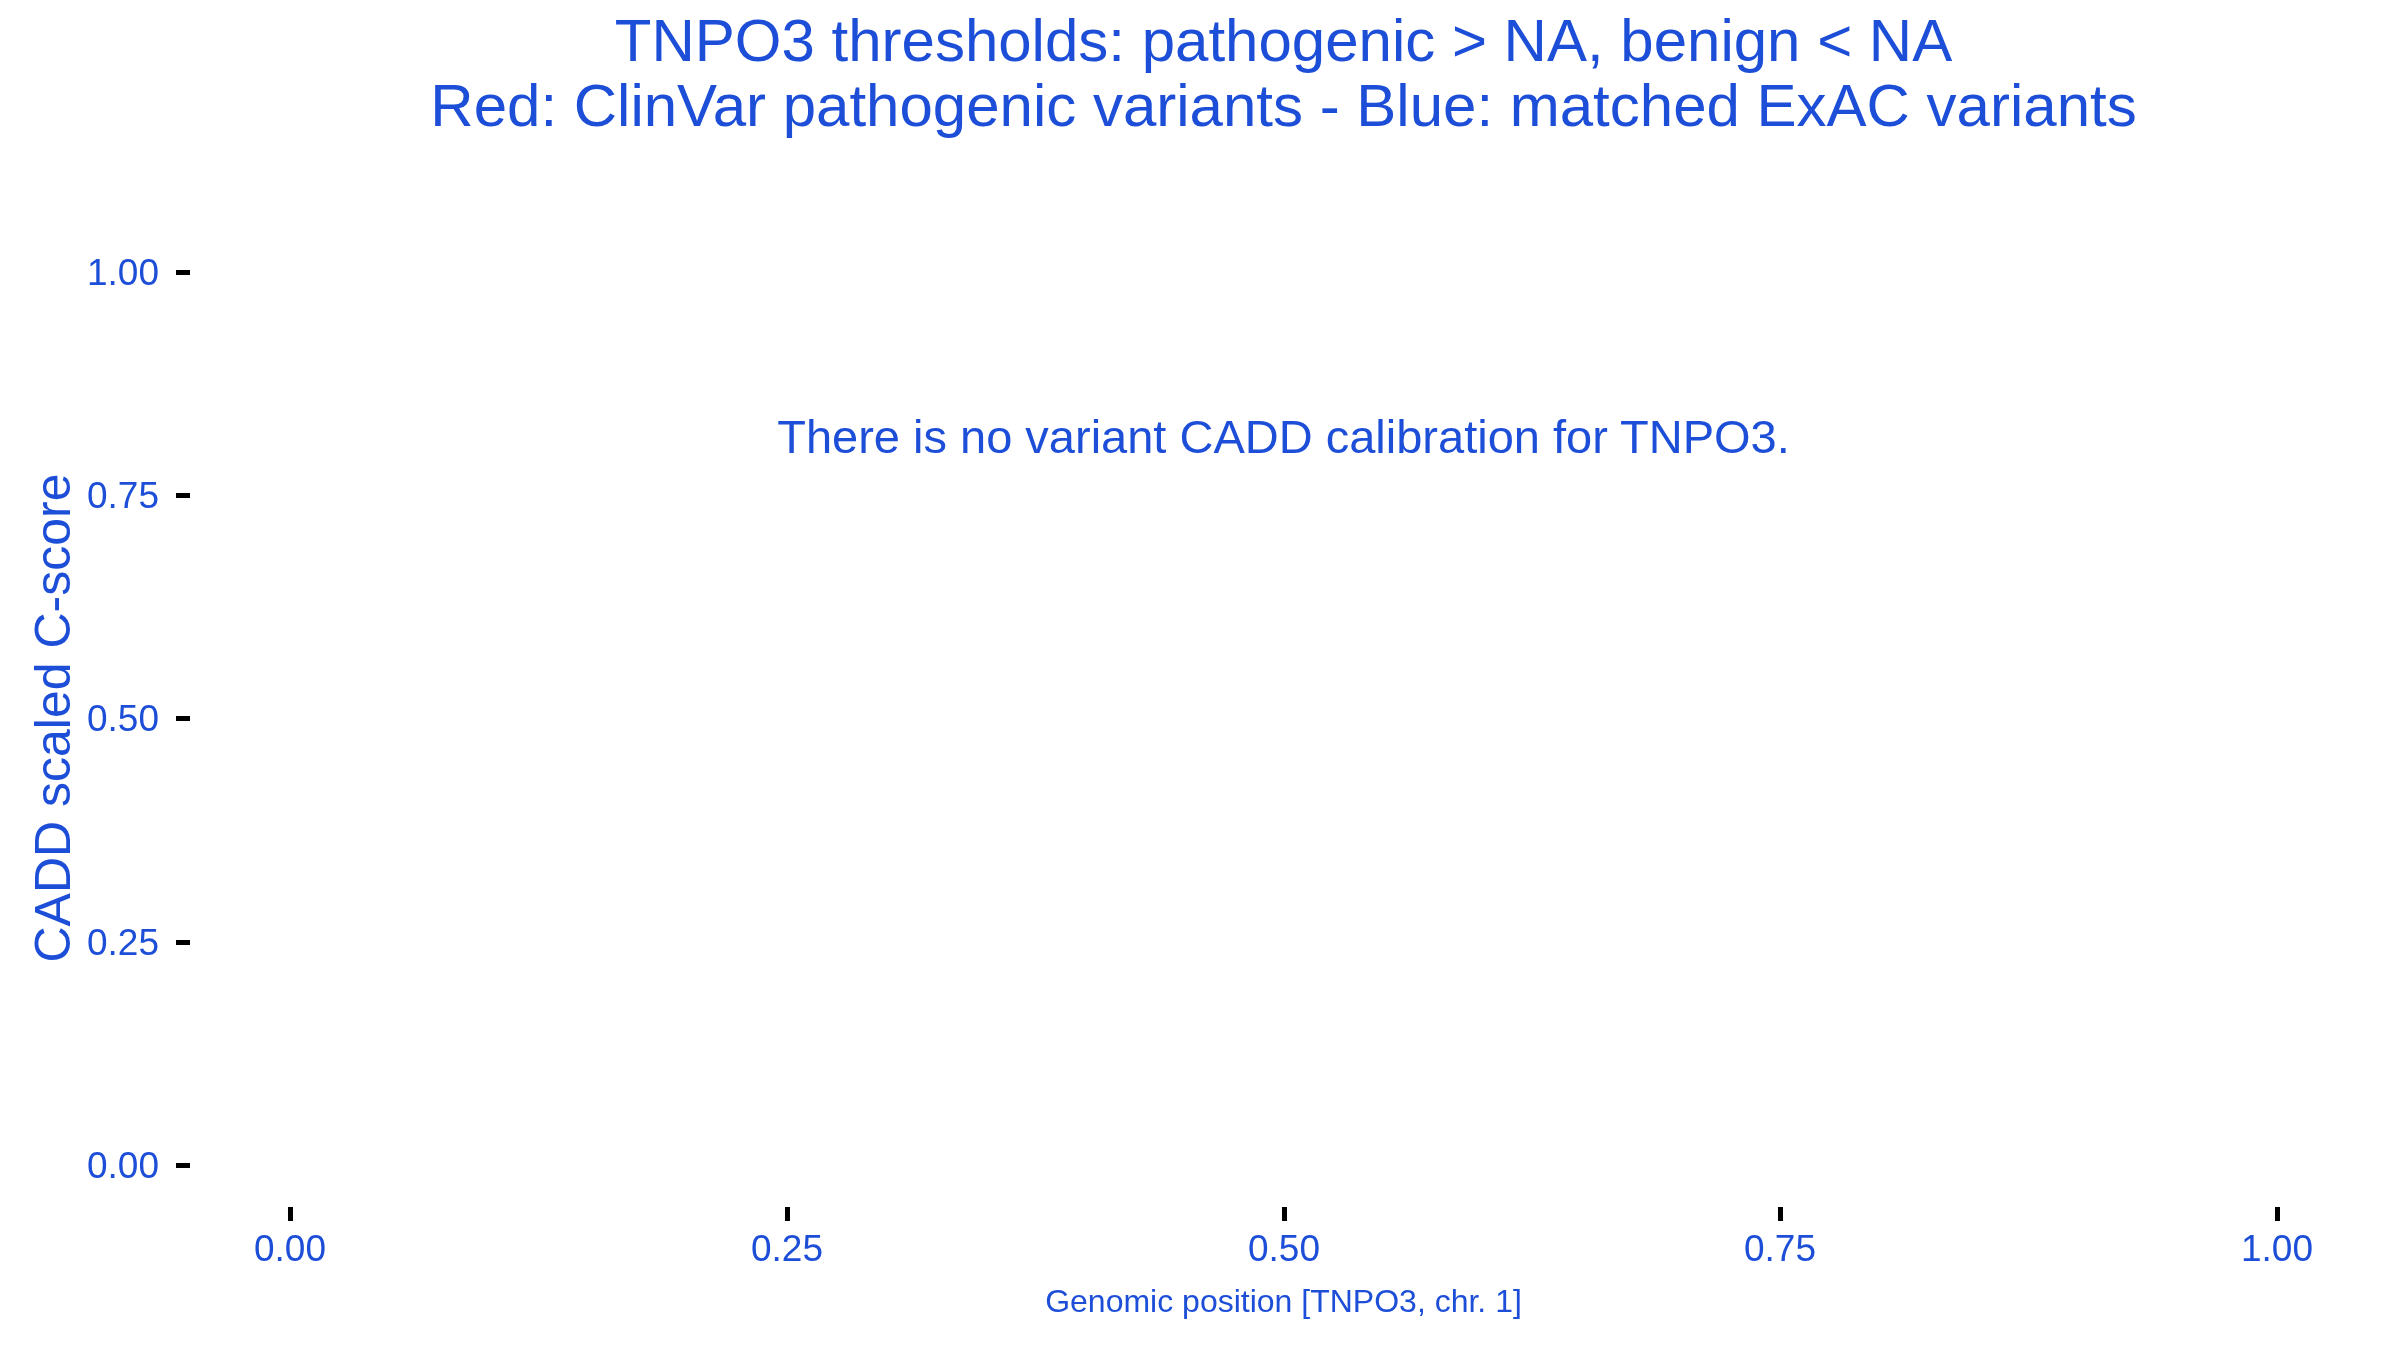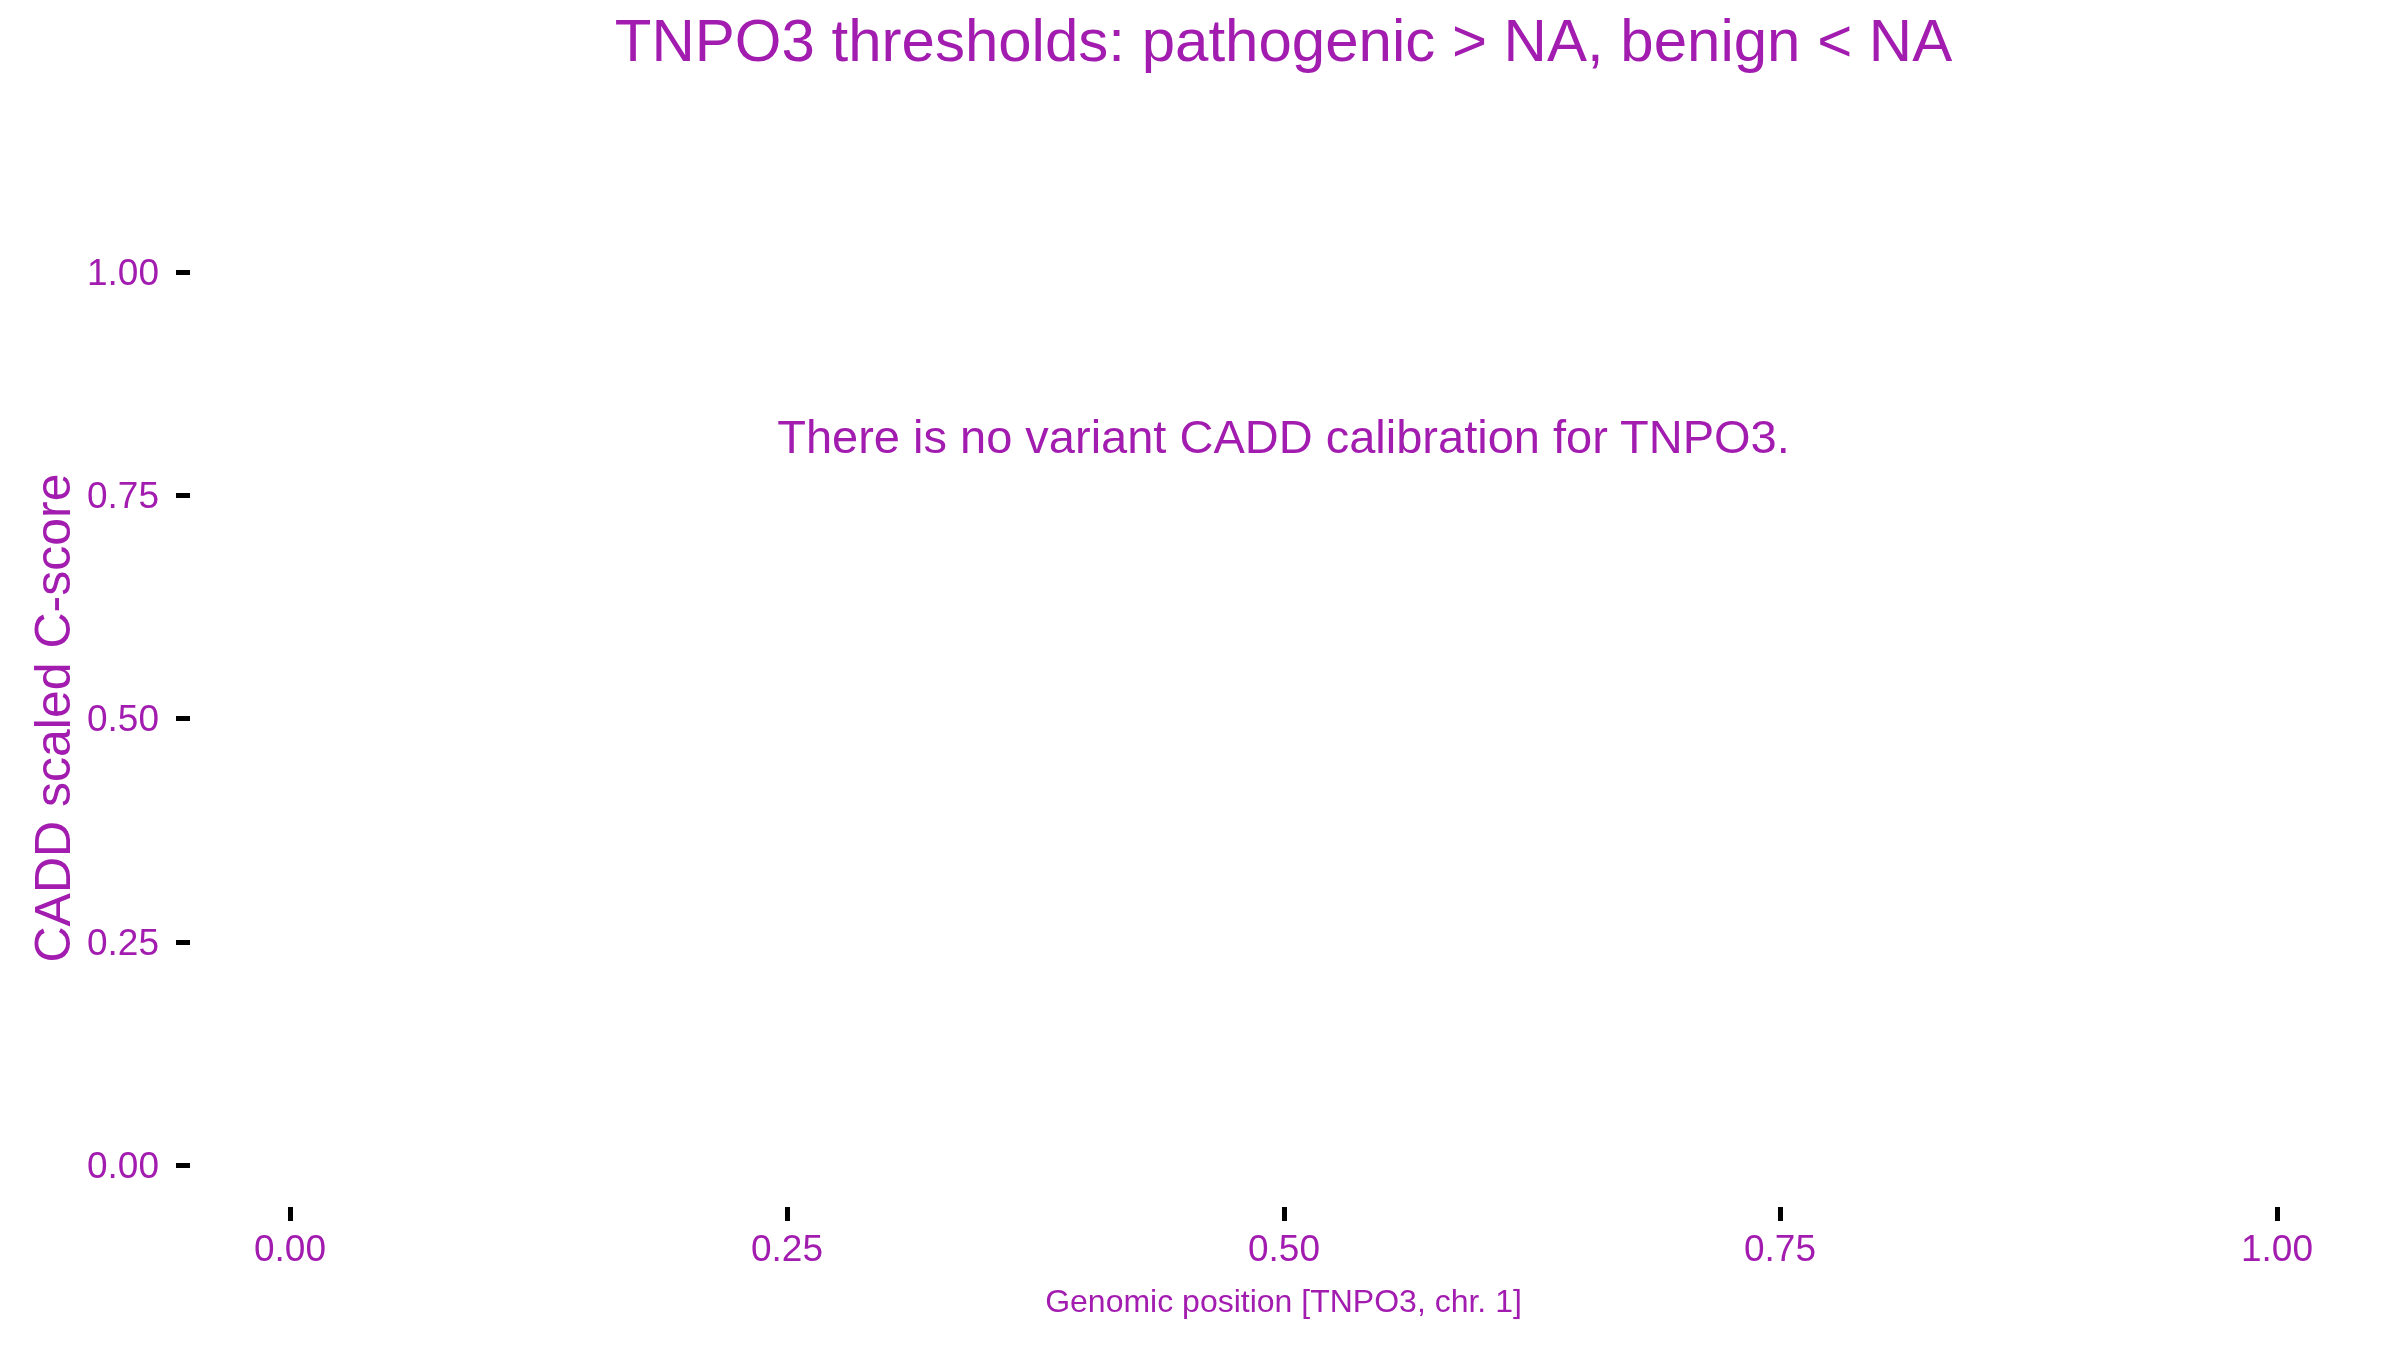--- a/index.html
+++ b/index.html
@@ -3,21 +3,21 @@
 <meta charset="utf-8">
 <style>
   html, body { margin: 0; padding: 0; background: #ffffff; }
   .figure {
     position: relative;
     width: 2400px;
     height: 1350px;
     background: #ffffff;
     overflow: hidden;
     font-family: "Liberation Sans", sans-serif;
-    color: #a21caf;
+    color: #1d4ed8;
   }
   .plot-title {
     position: absolute;
     left: 290px;
     top: 8px;
     width: 1987px;
     text-align: center;
     font-size: 60px;
     line-height: 65px;
     white-space: nowrap;
@@ -99,20 +99,21 @@
     white-space: nowrap;
   }
 </style>
 </head>
 <body>
 
 <div class="figure">
 
   <div class="plot-title">
     <div>TNPO3 thresholds: pathogenic &gt; NA, benign &lt; NA</div>
+    <div>Red: ClinVar pathogenic variants - Blue: matched ExAC variants</div>
   </div>
 
   <div class="y-axis-title">CADD scaled C-score</div>
 
   <div>
     <div class="y-tick" style="top:272px">
       <span class="tick-label">1.00</span>
       <span class="tick-mark"></span>
     </div>
     <div class="y-tick" style="top:495px">

